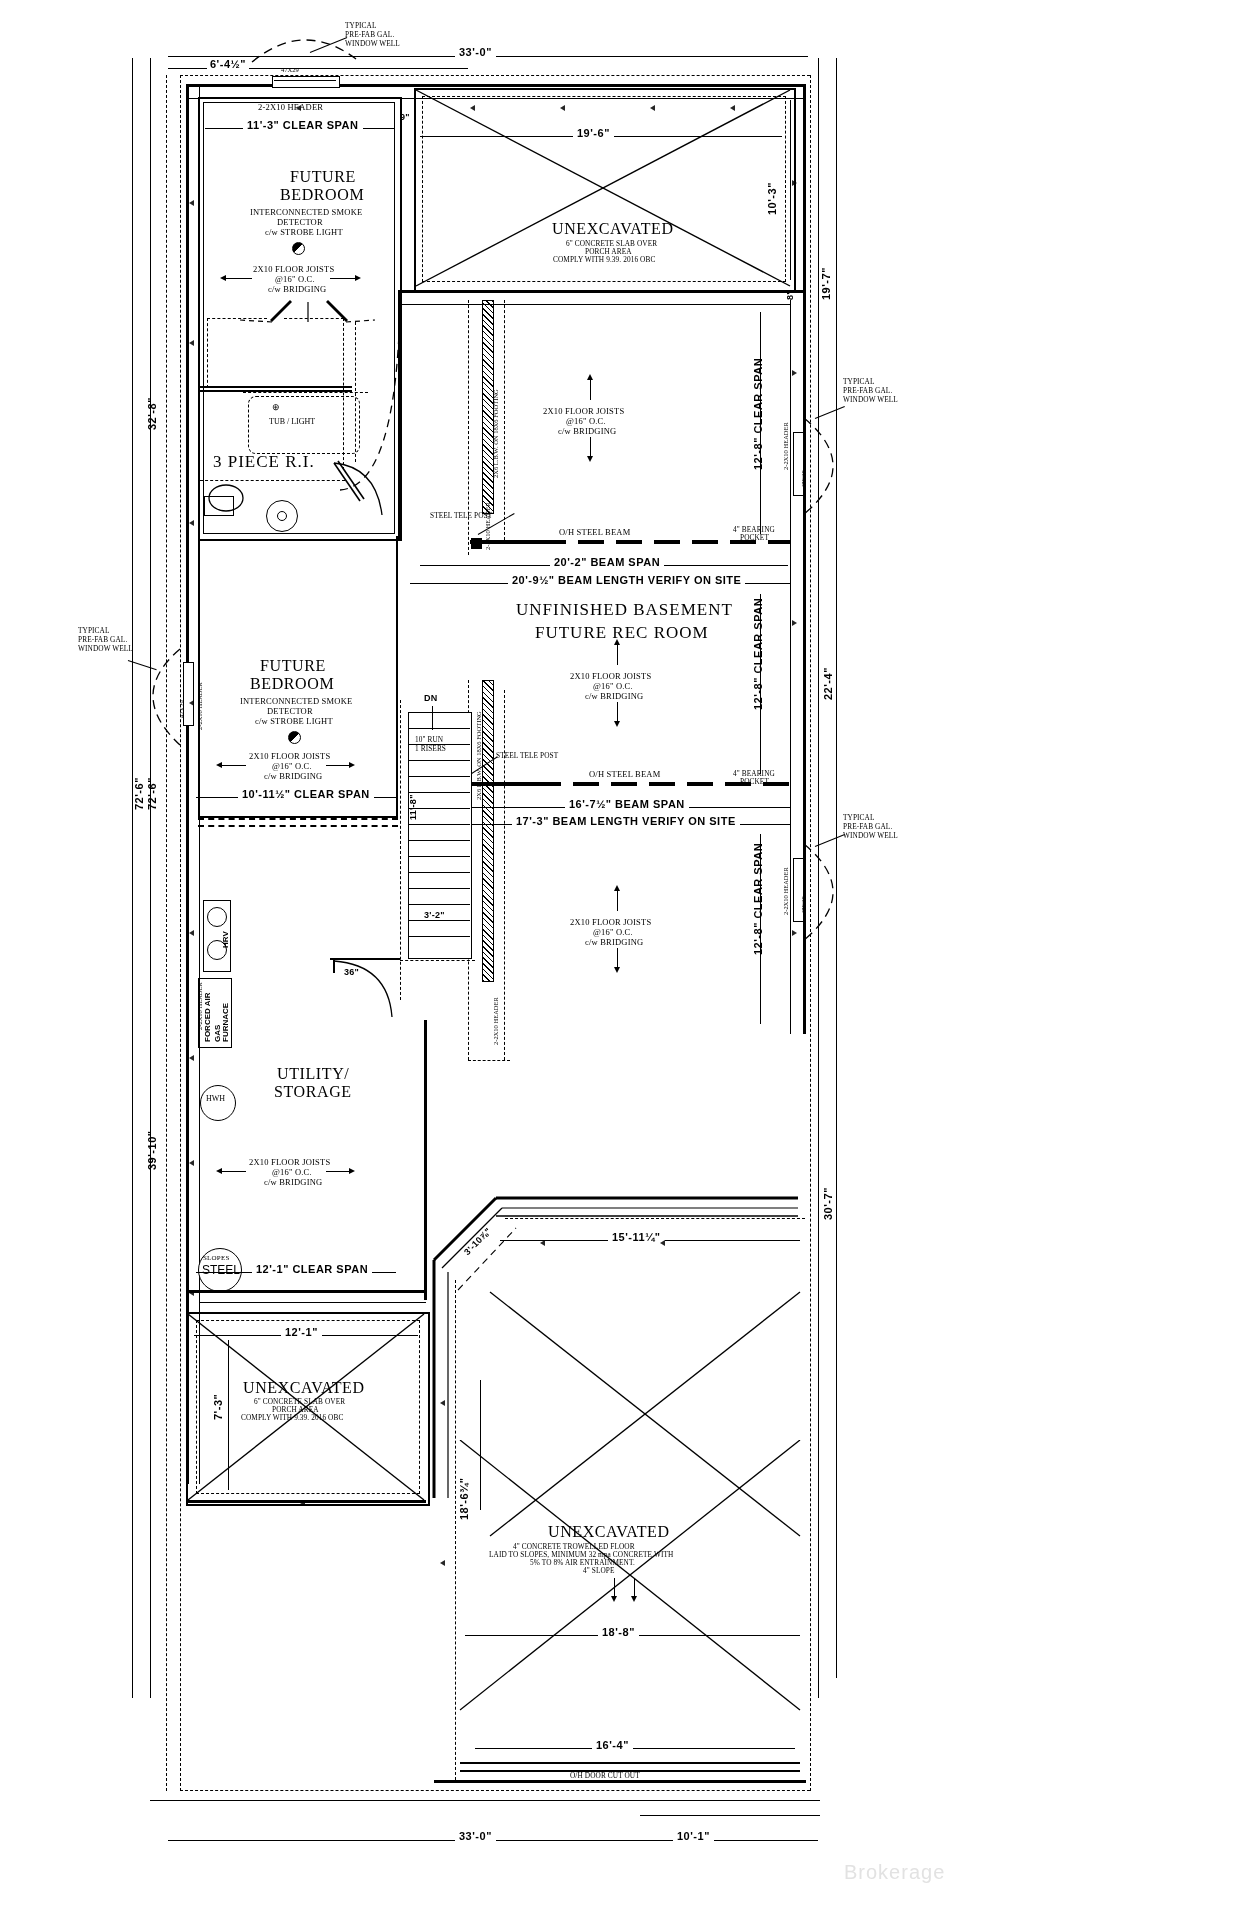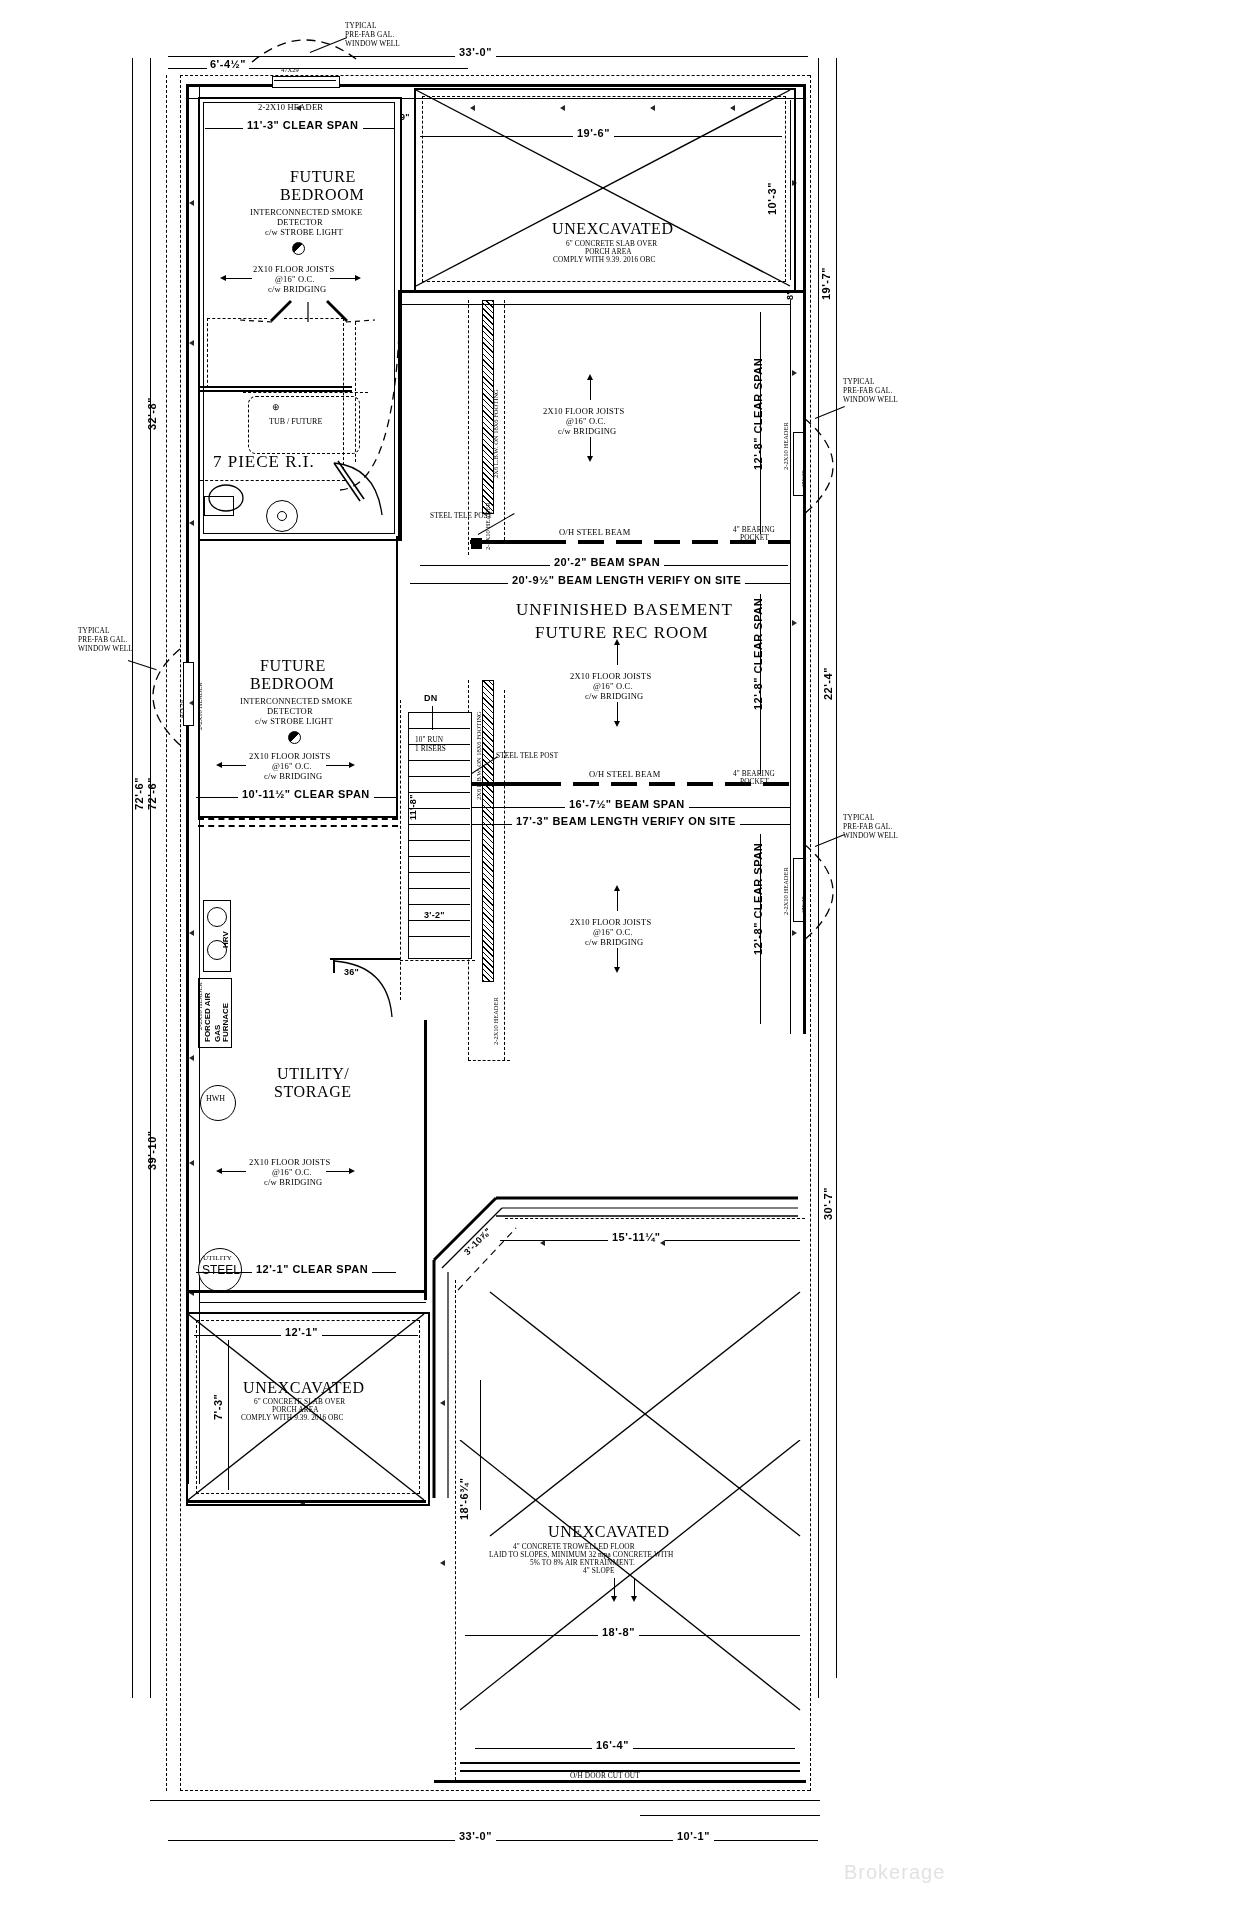--- a/index.html
+++ b/index.html
@@ -205,24 +205,24 @@
   <div class="t dim vert" style="left:766px;top:215px;">10'-3"</div>
   <div class="ln vl" style="left:790px;top:100px;height:180px;"></div>
 
   <div class="t dim vert" style="left:820px;top:300px;">19'-7"</div>
   <div class="t dimsm vert" style="left:785px;top:300px;">8"</div>
 
   <div class="ln hl3" style="left:400px;top:290px;width:406px;"></div>
   <div class="ln hl" style="left:400px;top:304px;width:390px;"></div>
   <div class="ln vl3" style="left:398px;top:290px;height:250px;"></div>
 
-  <div class="t roombig" style="left:213px;top:452px;">7 PIECE R.I.</div>
+  <div class="t roombig" style="left:213px;top:452px;">3 PIECE R.I.</div>
 
   <div class="dbox" style="left:248px;top:396px;width:110px;height:56px;border-radius:8px;"></div>
-  <div class="t tiny" style="left:269px;top:418px;font-size:8px;">TUB / FUTURE</div>
+  <div class="t tiny" style="left:269px;top:418px;font-size:8px;">TUB / LIGHT</div>
   <div class="t" style="left:272px;top:402px;font-size:9px;">⊕</div>
   <div class="dash-h" style="left:243px;top:392px;width:125px;"></div>
   <div class="ln hl2" style="left:200px;top:386px;width:152px;"></div>
   <div class="ln hl2" style="left:200px;top:390px;width:152px;"></div>
 
   <div class="dash-v" style="left:207px;top:318px;height:70px;"></div>
   <div class="dash-h" style="left:207px;top:318px;width:60px;"></div>
   <svg style="position:absolute;left:200px;top:300px;width:200px;height:95px;">
     <path d="M 70,20 L 90,0 L 92,2 L 72,22 Z" fill="#000"></path>
     <path d="M 148,20 L 128,0 L 126,2 L 146,22 Z" fill="#000"></path>
@@ -442,21 +442,21 @@
 
   <div class="t note" style="left:249px;top:1158px;">2X10 FLOOR JOISTS</div>
   <div class="t note" style="left:272px;top:1168px;">@16" O.C.</div>
   <div class="t note" style="left:264px;top:1178px;">c/w BRIDGING</div>
   <div class="ln hl" style="left:222px;top:1171px;width:24px;"></div>
   <div class="arrowl" style="left:216px;top:1168px;"></div>
   <div class="ln hl" style="left:326px;top:1171px;width:24px;"></div>
   <div class="arrowr" style="left:349px;top:1168px;"></div>
 
   <div class="circ" style="left:198px;top:1248px;width:42px;height:42px;background:#fff;"></div>
-  <div class="t" style="left:203px;top:1255px;font-size:7px;letter-spacing:.2px;">UTILITY</div>
+  <div class="t" style="left:203px;top:1255px;font-size:7px;letter-spacing:.2px;">SLOPES</div>
   <div class="t" style="left:202px;top:1264px;font-size:12px;font-family:'Liberation Sans',sans-serif;">STEEL</div>
 
   <div class="ln hl" style="left:196px;top:1272px;width:200px;"></div>
   <div class="t dim" style="left:252px;top:1263px;background:#fff;padding:0 4px;">12'-1"  CLEAR  SPAN</div>
 
   <div class="t dim vert" style="left:146px;top:810px;">72'-6"</div>
   <div class="t dim vert" style="left:133px;top:810px;">72'-6"</div>
   <div class="t dim vert" style="left:146px;top:1170px;">39'-10"</div>
 
   <div class="ln hl3" style="left:186px;top:1290px;width:240px;"></div>

